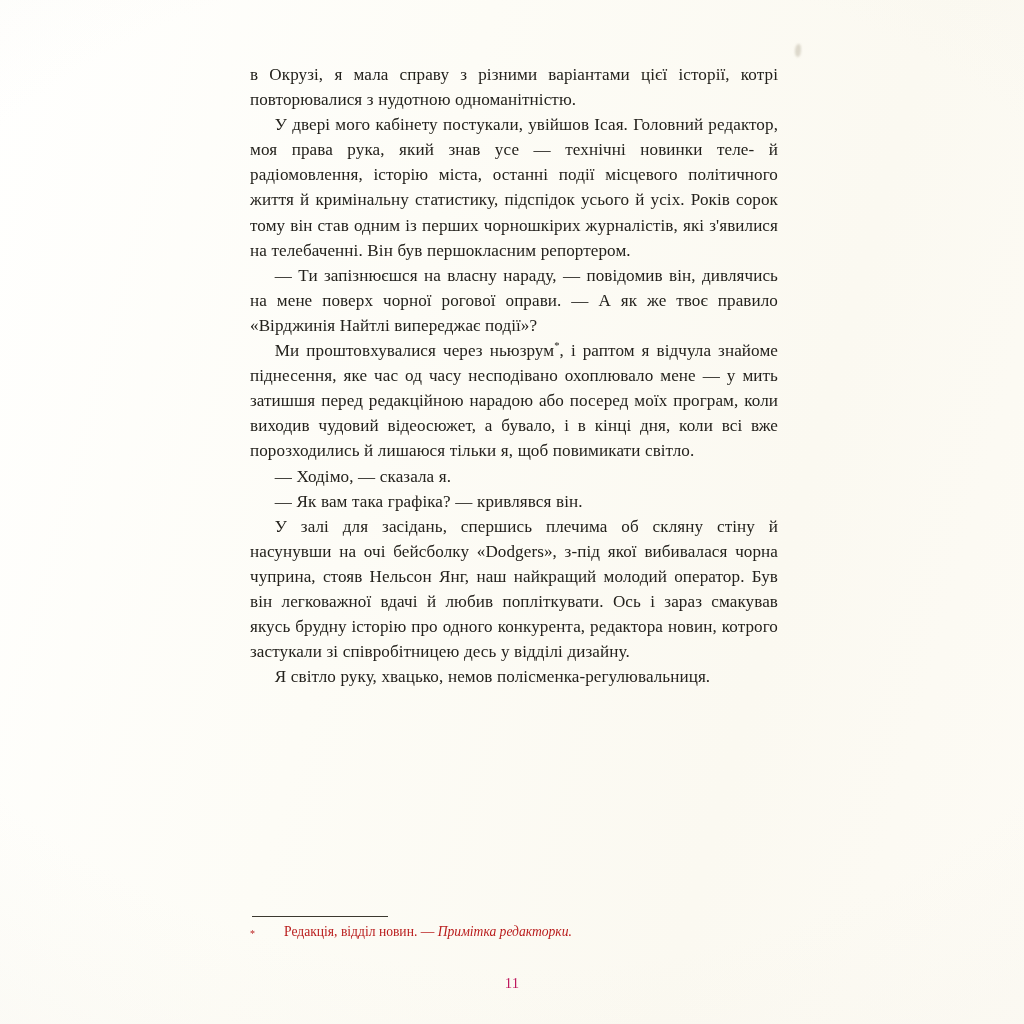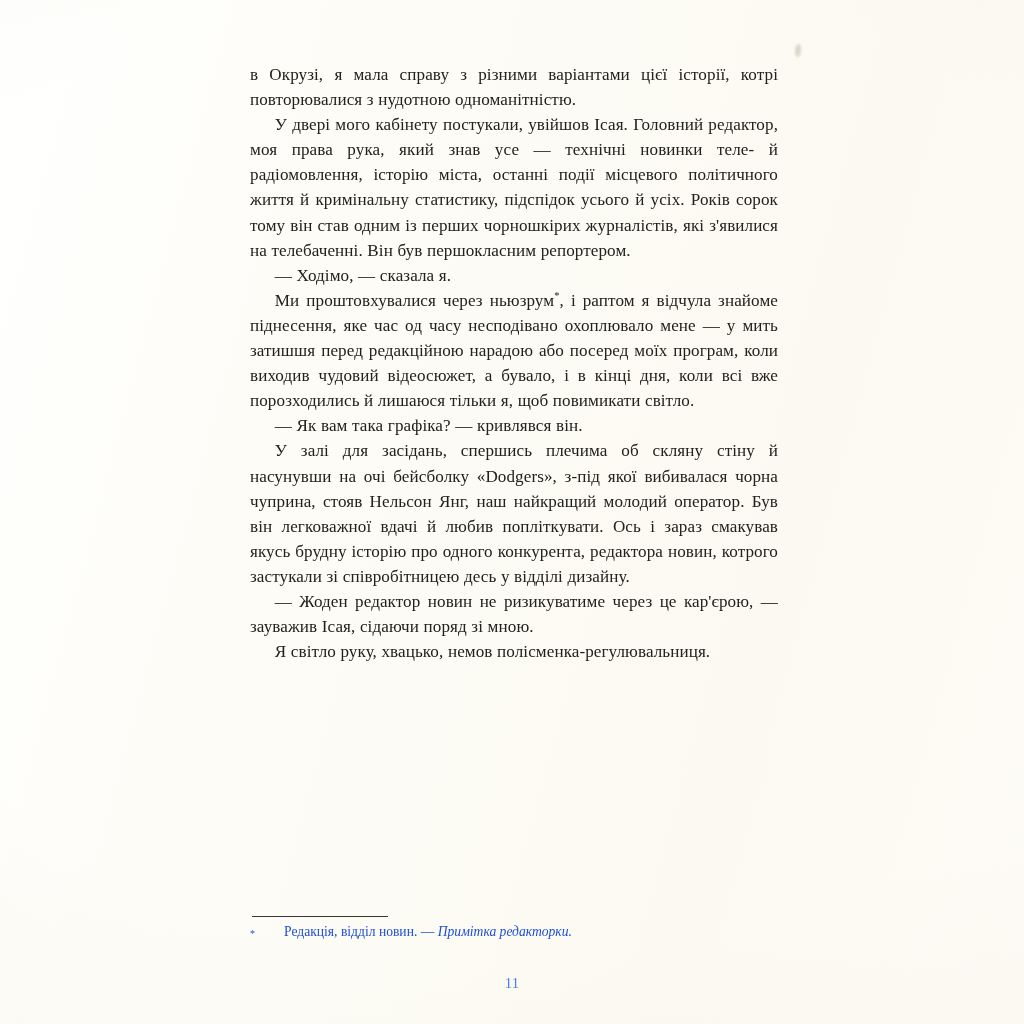--- a/index.html
+++ b/index.html
@@ -82,21 +82,21 @@
     width: 136px;
     height: 0;
     border-top: 1.15px solid #3b382f;
     margin: 0 0 6px 2px;
   }
 
   .footnote-body {
     display: block;
     font-size: 13.6px;
     line-height: 18px;
-    color: #1d4ed8;
+    color: #b91c1c;
     white-space: nowrap;
   }
 
   .footnote-star {
     display: inline-block;
     width: 34px;
     font-size: 10px;
     vertical-align: top;
     padding-top: 2px;
   }
@@ -109,48 +109,48 @@
     font-style: italic;
   }
 
   .page-number {
     position: absolute;
     left: 0;
     right: 0;
     top: 975px;
     text-align: center;
     font-size: 14.6px;
-    color: #3b82f6;
+    color: #be185d;
     letter-spacing: 0.02em;
   }
 </style>
 </head>
 <body>
 
 <div class="page">
   <div class="paper-tint"></div>
   <div class="paper-speck"></div>
 
   <div class="text-column">
 
     <p class="para no-indent">в Окрузі, я мала справу з різними варіантами цієї історії, котрі повторювалися з нудотною одноманітністю.</p>
 
     <p class="para">У двері мого кабінету постукали, увійшов Ісая. Головний редактор, моя права рука, який знав усе — технічні новинки теле- й радіомовлення, історію міста, останні події місцевого політичного життя й кримінальну статистику, підспідок усього й усіх. Років сорок тому він став одним із перших чорношкірих журналістів, які з'явилися на телебаченні. Він був першокласним репортером.</p>
 
+    <p class="para">— Ти запізнюєшся на власну нараду, — повідомив він, дивлячись на мене поверх чорної рогової оправи. — А як же твоє правило «Вірджинія Найтлі випереджає події»?</p>
 
 
+    <p class="para"><span>Ми проштовхувалися через ньюзрум</span><sup class="fnmark">*</sup><span>, і раптом я відчула знайоме піднесення, яке час од часу несподівано охоплювало мене — у мить затишшя перед редакційною нарадою або посеред моїх програм, коли виходив чудовий відеосюжет, а бувало, і в кінці дня, коли всі вже порозходились й лишаюся тільки я, щоб повимикати світло.</span></p>
+
     <p class="para">— Ходімо, — сказала я.</p>
-
-    <p class="para"><span>Ми проштовхувалися через ньюзрум</span><sup class="fnmark">*</sup><span>, і раптом я відчула знайоме піднесення, яке час од часу несподівано охоплювало мене — у мить затишшя перед редакційною нарадою або посеред моїх програм, коли виходив чудовий відеосюжет, а бувало, і в кінці дня, коли всі вже порозходились й лишаюся тільки я, щоб повимикати світло.</span></p>
 
     <p class="para">— Як вам така графіка? — кривлявся він.</p>
 
     <p class="para">У залі для засідань, спершись плечима об скляну стіну й насунувши на очі бейсболку «Dodgers», з-під якої вибивалася чорна чуприна, стояв Нельсон Янг, наш найкращий молодий оператор. Був він легковажної вдачі й любив попліткувати. Ось і зараз смакував якусь брудну історію про одного конкурента, редактора новин, котрого застукали зі співробітницею десь у відділі дизайну.</p>
 
-    <p class="para">— Жоден редактор новин не ризикуватиме через це кар'єрою, — зауважив Ісая, сідаючи поряд зі мною.</p>
 
     <p class="para">Я світло руку, хвацько, немов полісменка-регулювальниця.</p>
 
   </div>
 
   <div class="footnote">
     <div class="footnote-rule"></div>
     <div class="footnote-body"><span class="footnote-star">*</span><span class="footnote-text">Редакція, відділ новин. — </span><span class="footnote-italic">Примітка редакторки.</span></div>
   </div>
 

